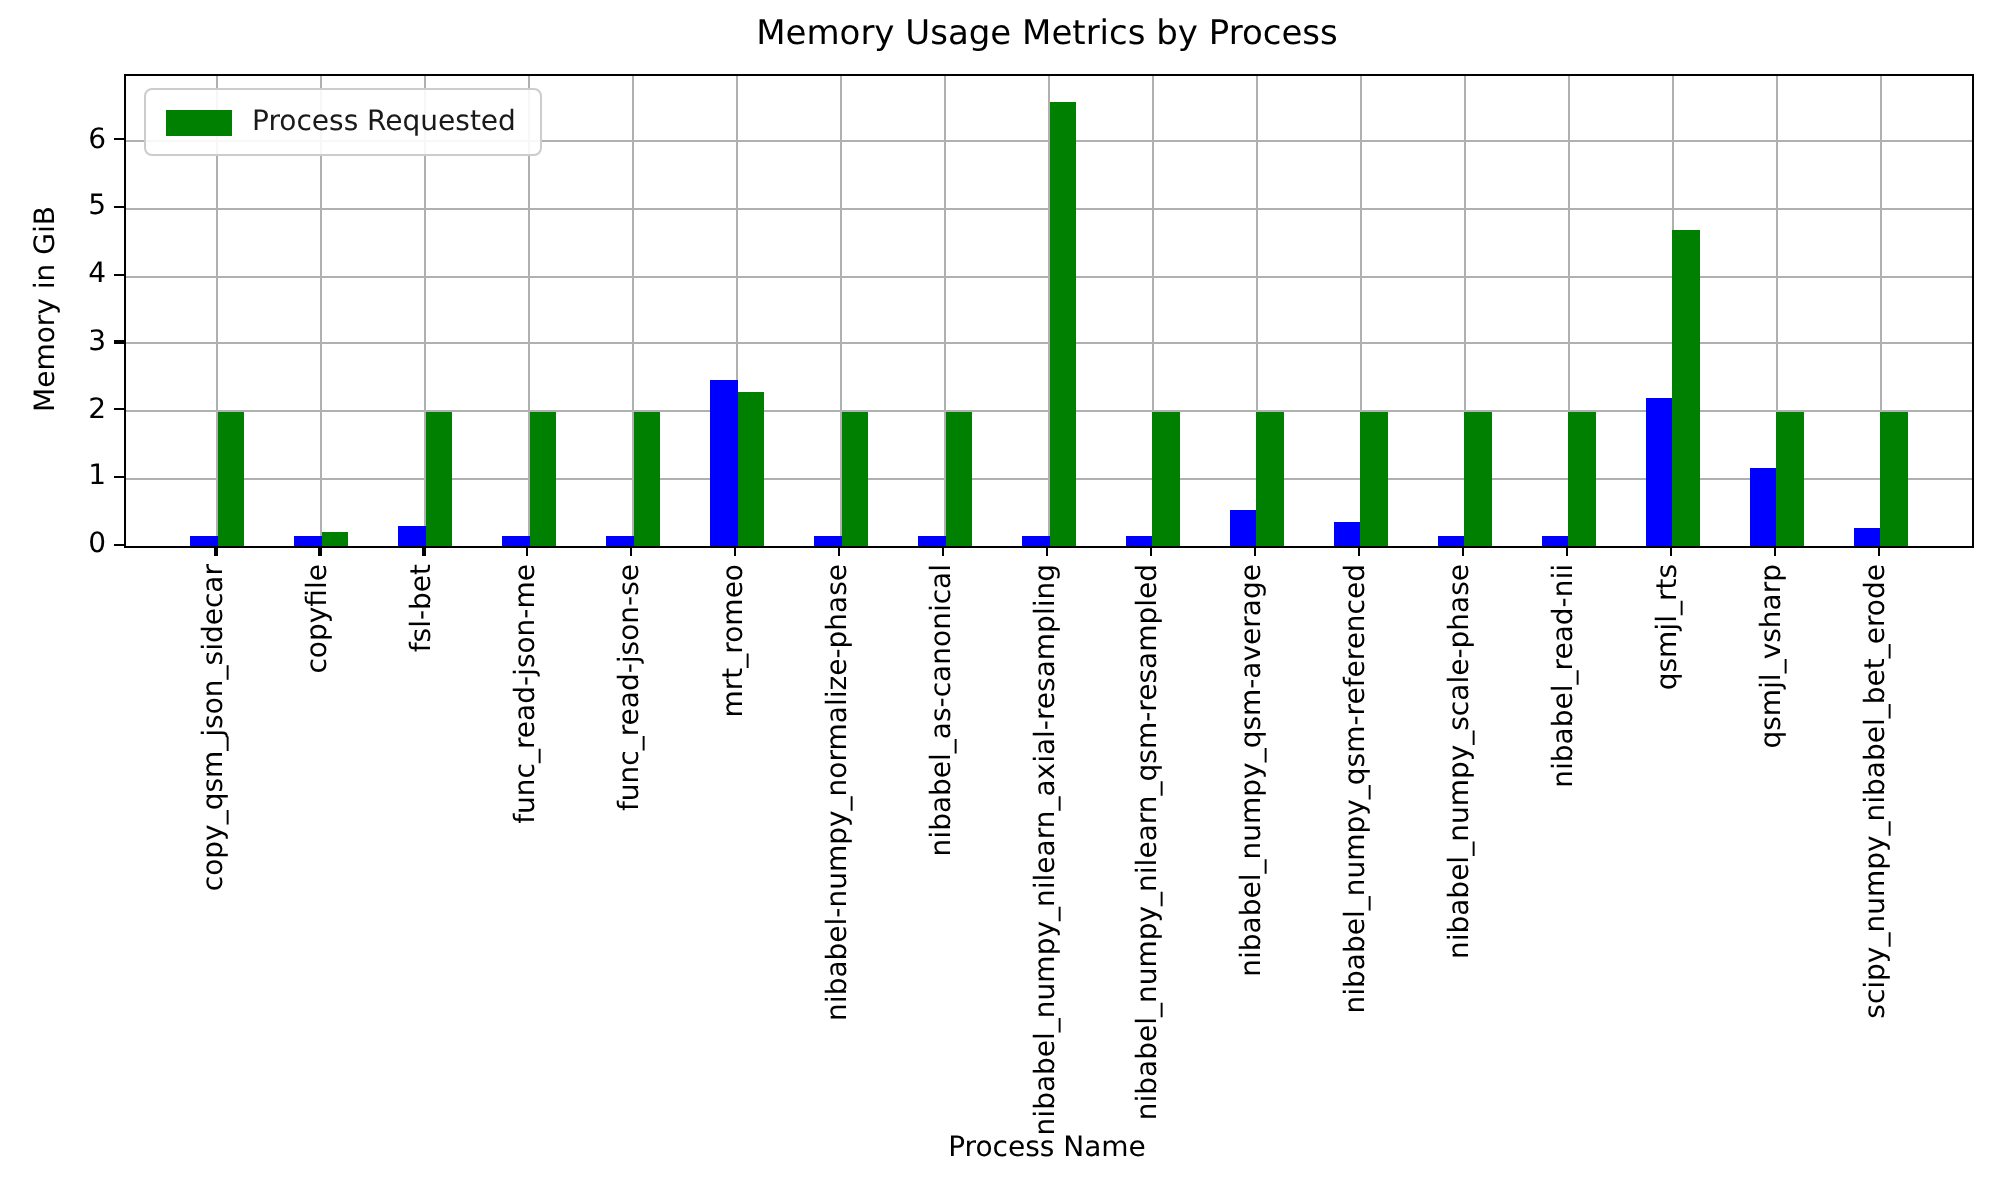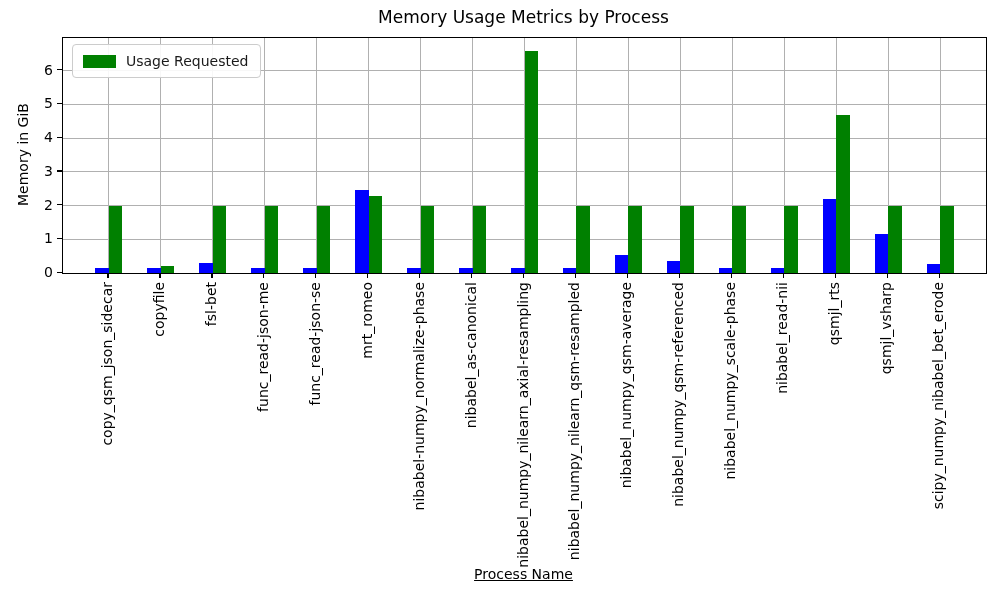--- a/index.html
+++ b/index.html
@@ -51,21 +51,21 @@
   }
   .y-axis-label {
     position: absolute; left: 12px; top: 37px; height: 235px; width: 22px;
     display: flex; align-items: center; justify-content: center;
     writing-mode: vertical-rl;
     transform: rotate(180deg);
     font-size: 14px; color: #000000;
   }
   .x-axis-label {
     position: absolute; left: 62px; top: 566px; width: 923px;
-    text-align: center; font-size: 14px; color: #000000; text-decoration: underline;
+    text-align: center; font-size: 14px; color: #000000;
   }
   .legend {
     position: absolute; left: 9px; top: 6px;
     background: rgba(255,255,255,0.9);
     border: 1px solid #cccccc; border-radius: 4px;
     padding: 8px 12px 8px 10px;
     display: flex; flex-direction: column; gap: 7px;
     z-index: 5;
   }
   .legend-row { display: flex; align-items: center; gap: 10px; }
@@ -140,21 +140,21 @@
         <div class="bar" style="left: 773.147px; width: 13.5px; height: 158.5px; background: rgb(0, 128, 0);"></div>
         <div class="bar" style="left: 811.588px; width: 13.5px; height: 38.8px; background: rgb(0, 0, 255);"></div>
         <div class="bar" style="left: 825.088px; width: 13.5px; height: 67.4px; background: rgb(0, 128, 0);"></div>
         <div class="bar" style="left: 863.529px; width: 13.5px; height: 9.1px; background: rgb(0, 0, 255);"></div>
         <div class="bar" style="left: 877.029px; width: 13.5px; height: 67.4px; background: rgb(0, 128, 0);"></div>
       </div>
 
     <div class="legend">
       <div class="legend-row">
         <span class="legend-swatch" id="legend-swatch-1" style="background: rgb(0, 128, 0);"></span>
-        <span class="legend-label">Usage Requested</span>
+        <span class="legend-label">Process Requested</span>
       </div>
     </div>
   </div>
 
   <div id="y-axis">
       <div class="y-tick-mark" style="left: 57px; top: 271.5px;"></div>
       <div class="y-tick-label" style="left: 13px; top: 265px;">0</div>
       <div class="y-tick-mark" style="left: 57px; top: 237.784px;"></div>
       <div class="y-tick-label" style="left: 13px; top: 231.284px;">1</div>
       <div class="y-tick-mark" style="left: 57px; top: 204.068px;"></div>

